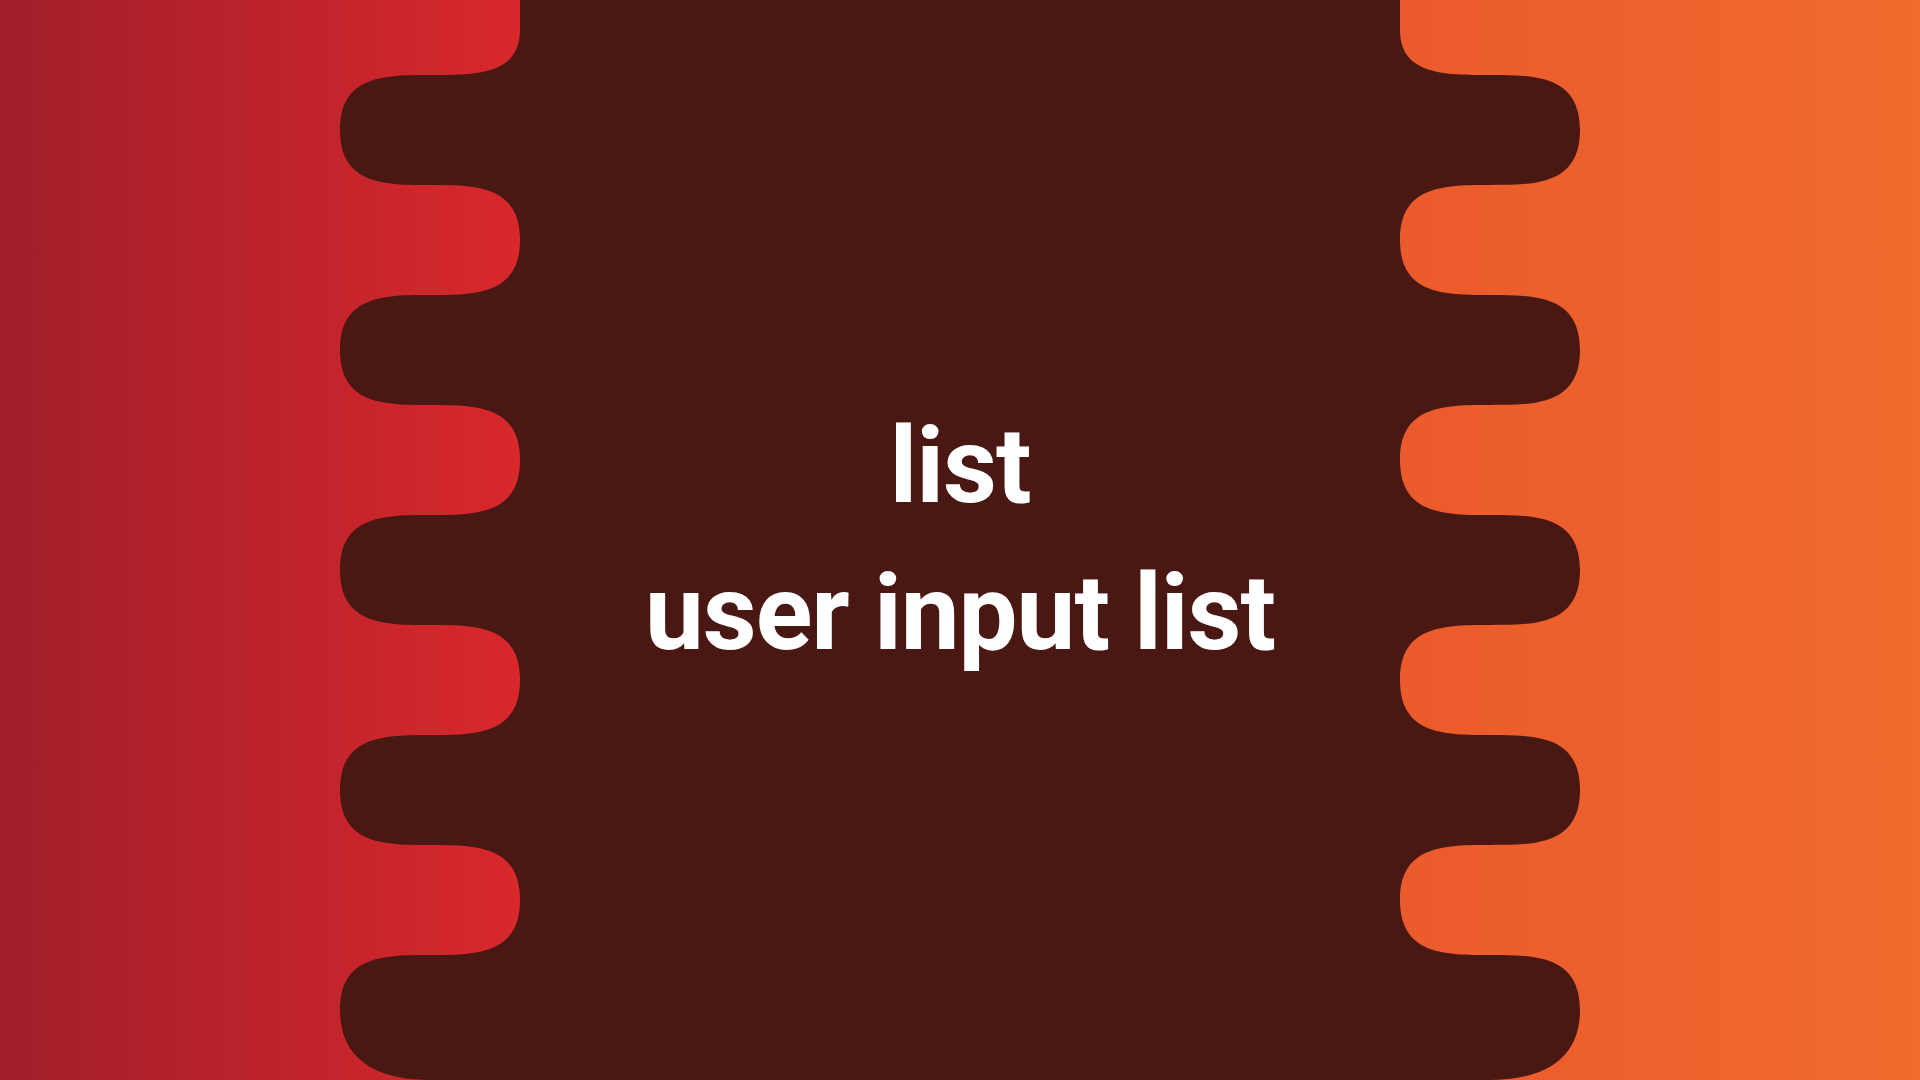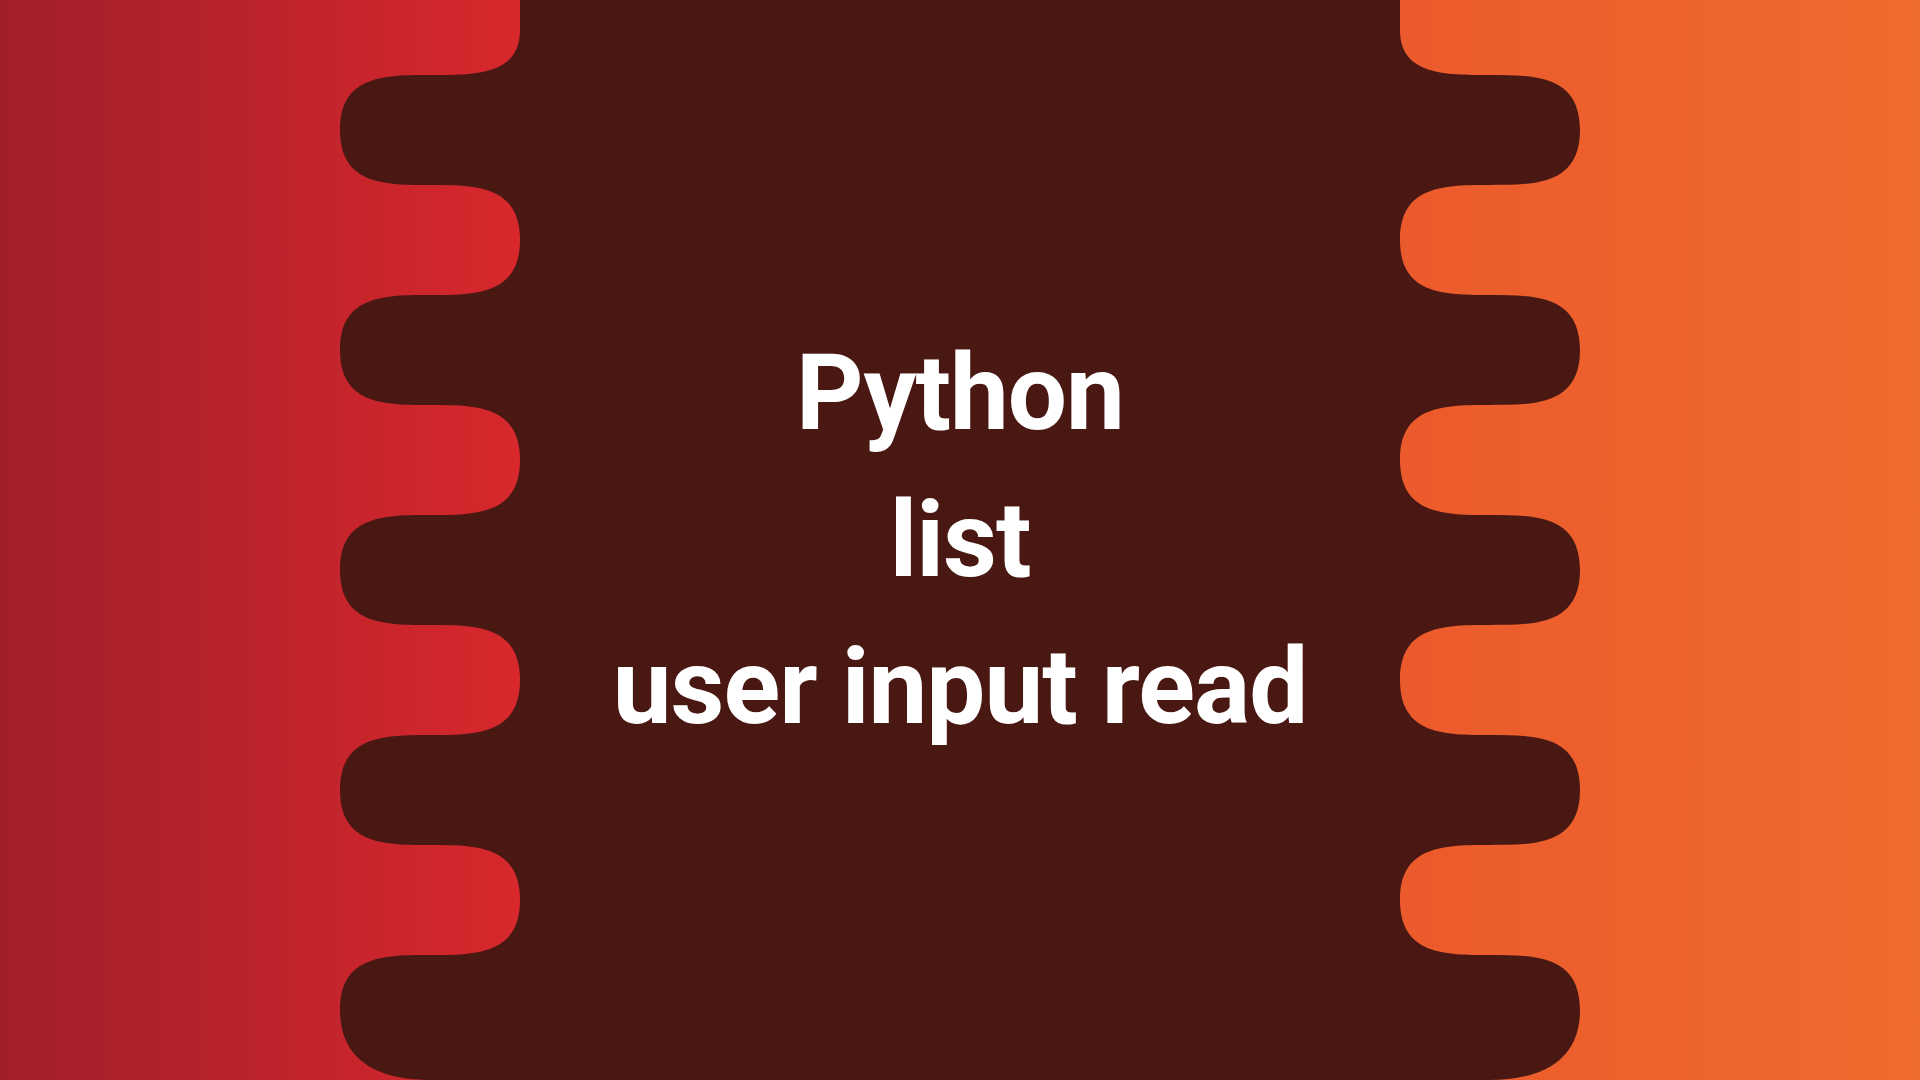--- a/index.html
+++ b/index.html
@@ -140,19 +140,18 @@
       C 105,845 60,845 60,900
       C 60,955 105,955 150,955
       C 195,955 240,955 240,1010
       C 240,1065 195,1080 150,1080
       L 580,1080
       Z
     "></path>
   </svg>
 
   <div class="title-wrapper">
-    <div class="title-line">Python</div>
     <div class="title-line">list</div>
-    <div class="title-line">user input read</div>
+    <div class="title-line">user input list</div>
   </div>
 
 
 </div>
 
 </body></html>

